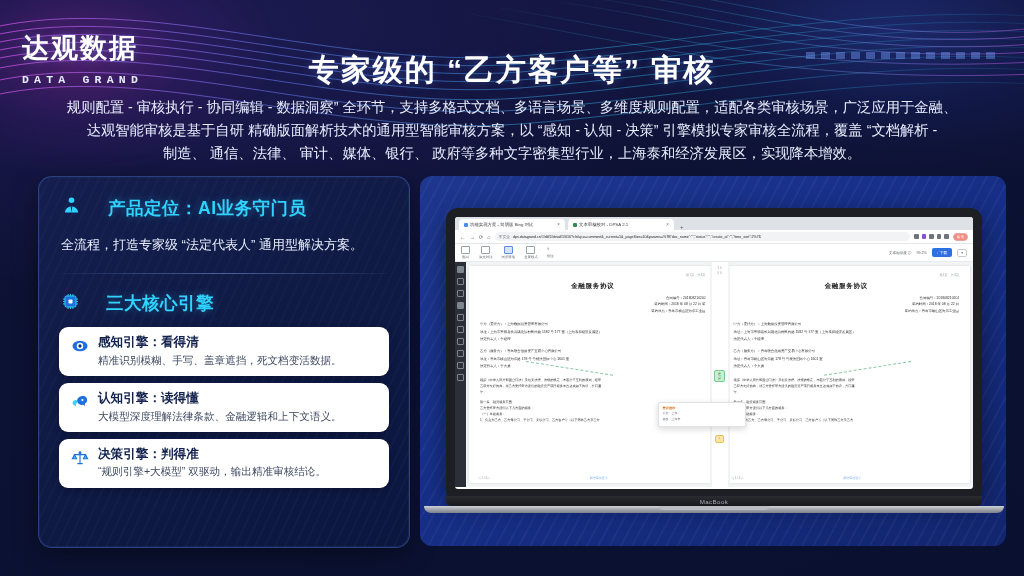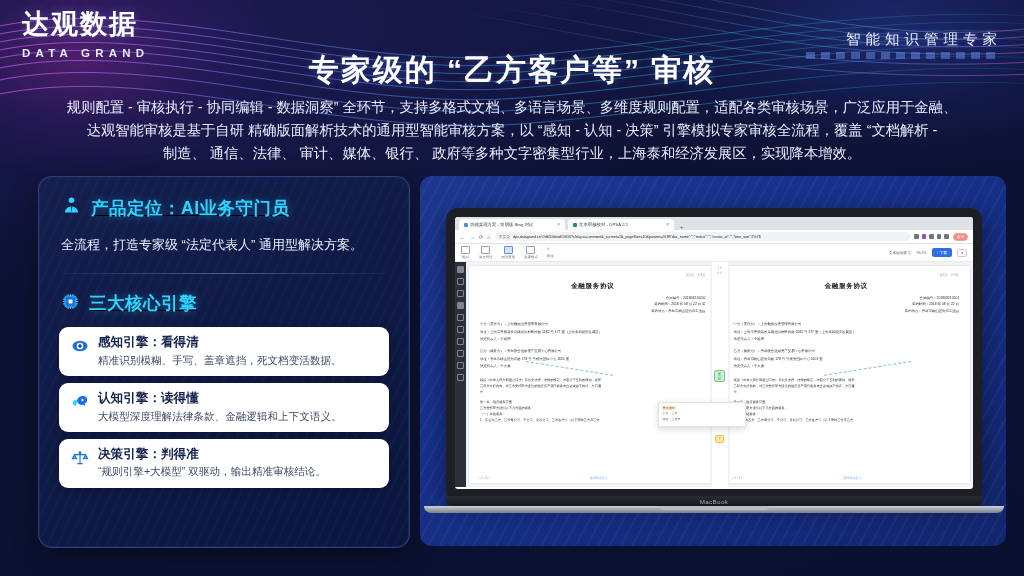--- a/index.html
+++ b/index.html
@@ -19,21 +19,21 @@
   .glow-left{position:absolute;left:-60px;top:-70px;width:340px;height:250px;
     background:radial-gradient(ellipse at 40% 50%, rgba(150,40,150,.42) 0%, rgba(90,30,130,.20) 38%, rgba(10,16,48,0) 70%);
     filter:blur(2px);}
   .glow-right{position:absolute;right:-40px;top:-80px;width:420px;height:230px;
     background:radial-gradient(ellipse at 60% 50%, rgba(40,70,170,.35) 0%, rgba(20,40,120,.16) 45%, rgba(10,16,48,0) 72%);}
   .dash-row{position:absolute;right:28px;top:52px;width:190px;height:7px;
     background:repeating-linear-gradient(90deg, rgba(120,160,255,.55) 0 9px, rgba(120,160,255,0) 9px 15px);
     opacity:.75;}
 
   
-  .logo{position:absolute;left:22px;top:10px;}
+  .logo{position:absolute;left:22px;top:36px;font-family:Liberation Mono, monospace;}
   .logo-cn{font-size:27px;font-weight:bold;color:#ffffff;letter-spacing:2px;line-height:1.05;
     text-shadow:0 0 10px rgba(120,170,255,.35);}
   .logo-en{font-size:11.5px;color:#e6ecff;letter-spacing:5.2px;margin-top:9px;font-weight:bold;}
 
   
   .tagline{position:absolute;right:22px;top:30px;font-size:14.5px;color:#e9efff;
     letter-spacing:5px;font-weight:500;text-shadow:0 0 8px rgba(120,170,255,.4);}
 
   
   .title{position:absolute;left:0;right:0;top:50px;text-align:center;
@@ -49,21 +49,21 @@
   .left-card{position:absolute;left:38px;top:176px;width:370px;height:370px;
     border-radius:14px;
     background:linear-gradient(150deg,#141f4f 0%,#0f1a45 45%,#0c1740 100%);
     border:1px solid rgba(90,130,220,.38);
     box-shadow:0 0 0 1px rgba(25,40,90,.6) inset, 0 6px 26px rgba(0,0,0,.38);
     overflow:hidden;}
   .lc-stripes{position:absolute;left:0;top:0;right:0;bottom:0;
     background:repeating-linear-gradient(115deg, rgba(255,255,255,.020) 0 2px, rgba(255,255,255,0) 2px 9px);
     pointer-events:none;}
   .sec{position:relative;padding:0 22px;}
-  .sec-head{display:flex;align-items:center;gap:9px;text-decoration:underline;}
+  .sec-head{display:flex;align-items:center;gap:26px;}
   .sec-head .ttl{font-size:17.5px;font-weight:bold;color:#2fd3ff;letter-spacing:.5px;
     text-shadow:0 0 9px rgba(47,211,255,.35);}
   .sec-body{margin-top:14px;font-size:13px;line-height:1.72;color:#e9efff;font-weight:500;}
   .divider{margin:17px 22px 0 22px;height:1px;
     background:linear-gradient(90deg,rgba(120,160,240,.05),rgba(140,180,255,.45),rgba(120,160,240,.05));}
 
   
   .engines{margin-top:12px;padding:0 20px;display:flex;flex-direction:column;gap:7px;}
   .eng{background:#ffffff;border-radius:9px;padding:7px 11px 8px 11px;display:flex;gap:8px;
     box-shadow:0 2px 7px rgba(0,0,0,.25);}
@@ -205,21 +205,20 @@
       </g>
     </svg>
     <div class="dash-row"></div>
   </div>
 
   <div class="logo">
     <div class="logo-cn">达观数据</div>
     <div class="logo-en">DATA GRAND</div>
   </div>
 
-  <div class="tagline">智能知识管理专家</div>
 
   <div class="title">专家级的 “乙方客户等” 审核</div>
 
   <div class="intro">
     <div>规则配置 - 审核执行 - 协同编辑 - 数据洞察” 全环节，支持多格式文档、多语言场景、多维度规则配置，适配各类审核场景，广泛应用于金融、</div>
     <div>达观智能审核是基于自研 精确版面解析技术的通用型智能审核方案，以 “感知 - 认知 - 决策” 引擎模拟专家审核全流程，覆盖 “文档解析 -</div>
     <div>制造、 通信、法律、 审计、媒体、银行、 政府等多种文字密集型行业，上海泰和经济发展区，实现降本增效。</div>
   </div>
 
   <div class="left-card">

